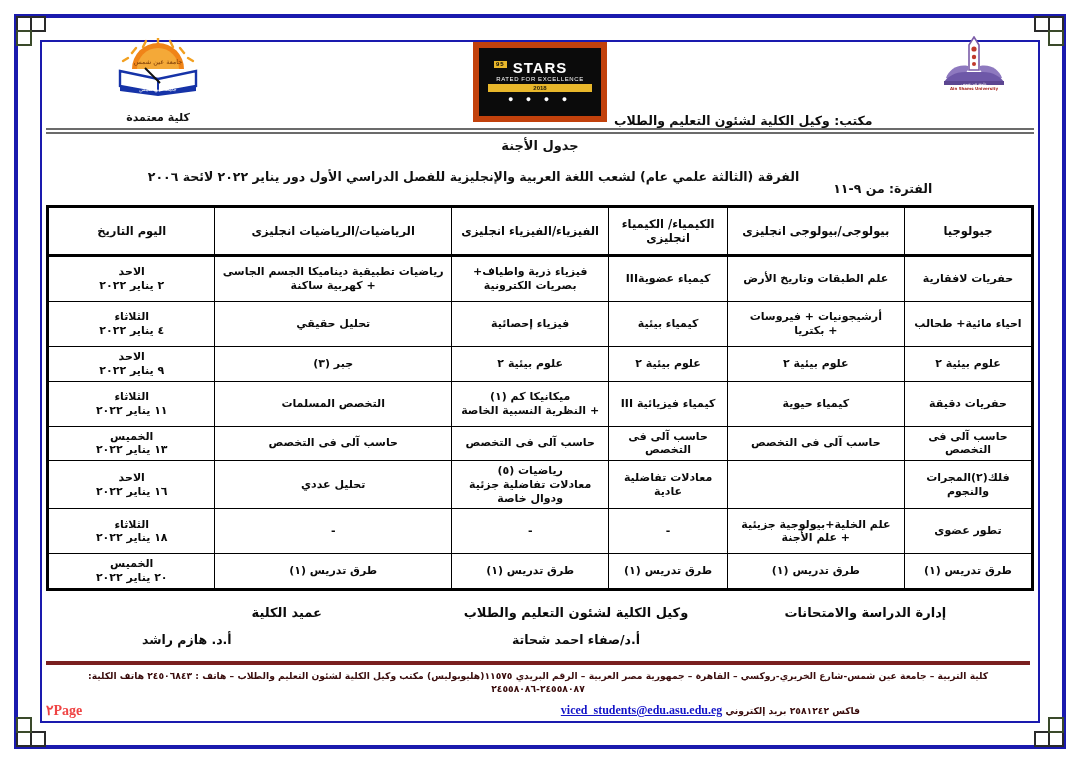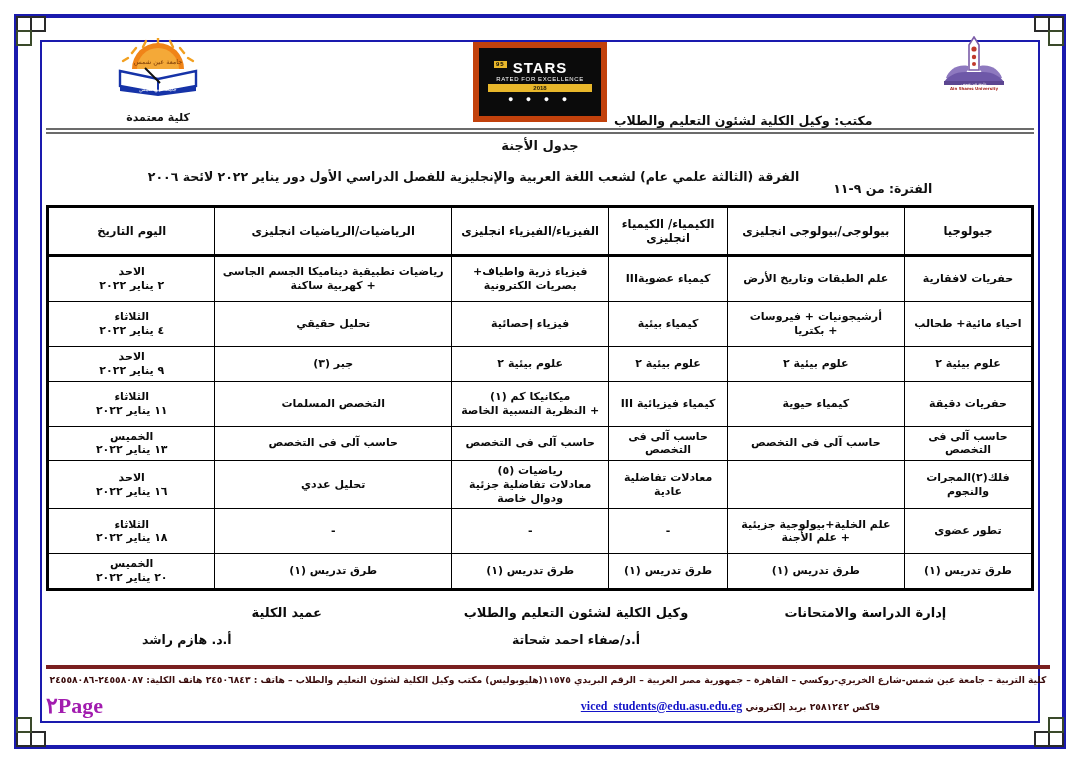--- a/index.html
+++ b/index.html
@@ -187,21 +187,21 @@
     font-size:13px;font-weight:bold;color:#0b0b0b;
   }
   .sig-col{flex:1;text-align:center;}
   .sig-col.c1{text-align:right;padding-right:24px;}
   .sig-col.c3{text-align:left;padding-left:96px;}
   .sig-title{margin-bottom:12px;text-align:center;}
   .sig-name{font-size:12.5px;}
 
   
   .footer-wrap{
-    position:absolute;left:46px;right:30px;bottom:44px;
+    position:absolute;left:46px;right:50px;bottom:44px;
   }
   .footer-rule{
     height:4px;background:#7a1f1f;margin-bottom:5px;
   }
   .footer-line{
     text-align:center;
     font-size:9.2px;font-weight:bold;color:#3a0d0d;
     font-family:"DejaVu Sans",sans-serif;
     direction:rtl;
     line-height:1.4;
@@ -216,21 +216,21 @@
     flex:0 0 auto;padding-right:170px;
   }
   .footer-email{
     color:#1414c8;text-decoration:underline;
     font-size:12px;font-weight:bold;
     font-family:"Liberation Serif",serif;
     direction:ltr;
     margin-top:32px;
   }
   .page-num{
-    color:#a21caf;font-weight:bold;font-size:22px;
+    color:#ef4444;font-weight:bold;font-size:14px;
     font-family:"Liberation Serif",serif;
     direction:rtl;flex:0 0 auto;
   }
   .page-num .pn-word{font-family:"Liberation Serif",serif;}
 </style>
 </head>
 <body>
 
 <div class="page-frame">
   <div class="page-frame-inner"></div>

